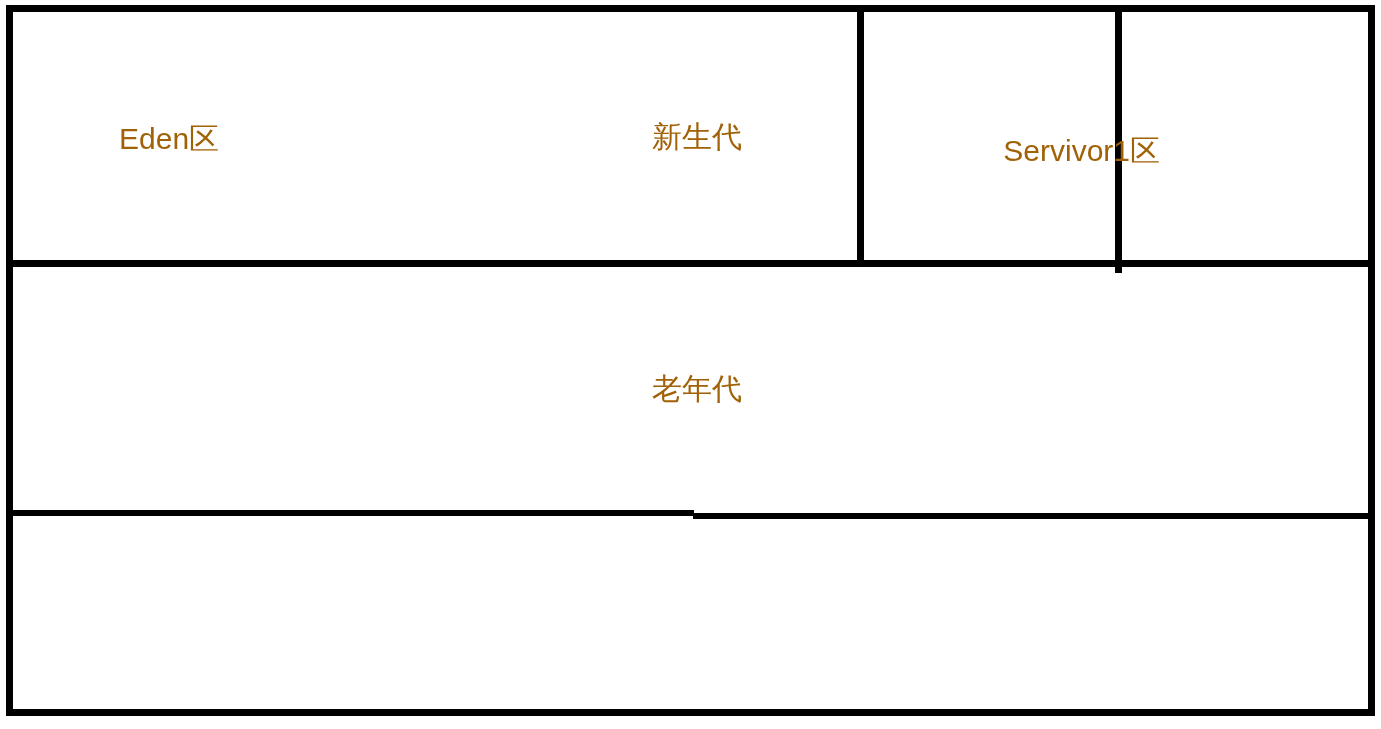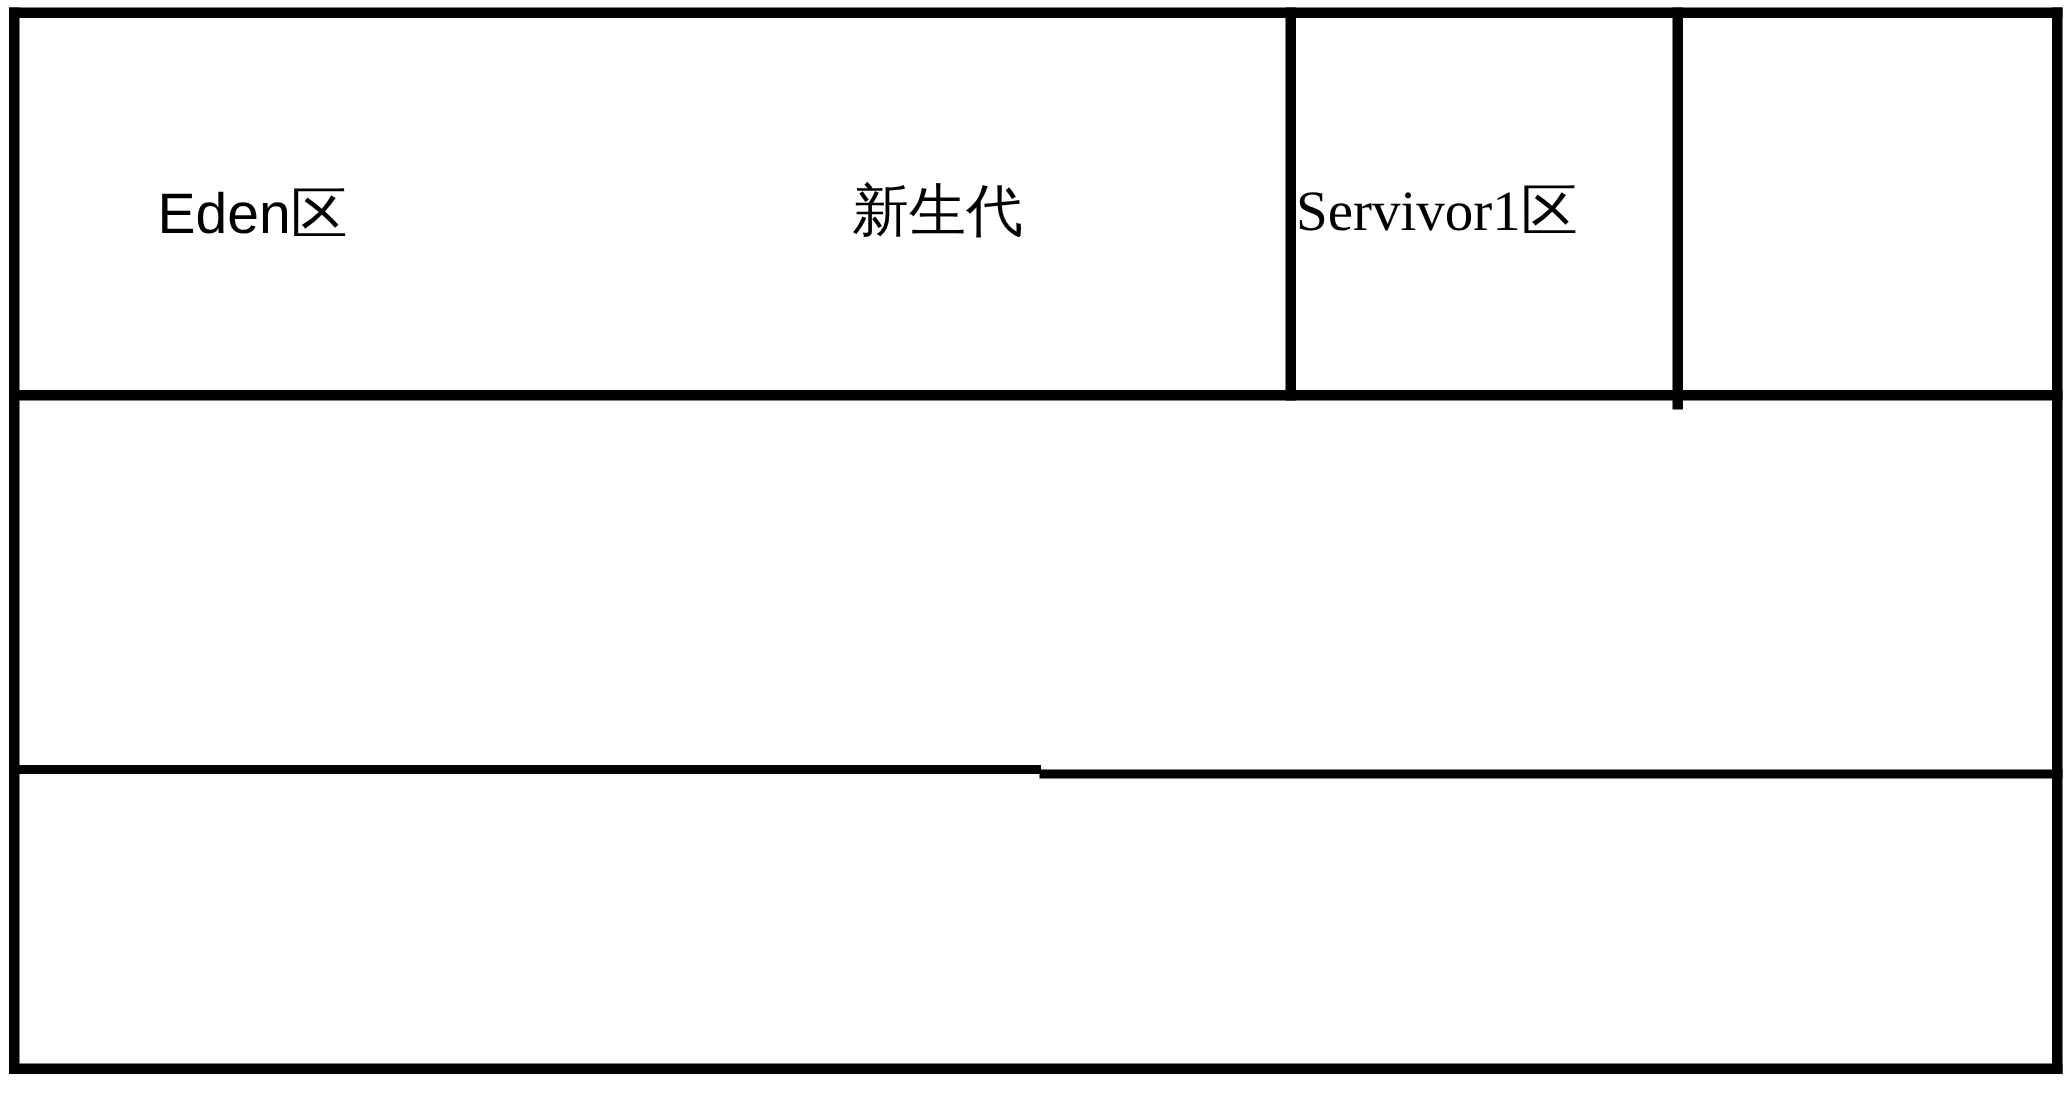--- a/index.html
+++ b/index.html
@@ -22,29 +22,30 @@
 
   
   .line {
     position: absolute;
     background: #000000;
   }
 
   
   .label {
     position: absolute;
-    color: #000000;
-    font-size: 38px;
+    color: #a16207;
+    font-size: 30px;
     line-height: 1;
     white-space: nowrap;
     font-weight: 400;
     letter-spacing: 0px;
+    margin-left: 14px;
   }
   .label-center {
-    text-align: left;
+    text-align: right;
   }
 
   
   .region {
     position: absolute;
     background: transparent;
   }
 </style>
 </head>
 <body>
@@ -67,18 +68,19 @@
   <div class="region" style="left:13px; top:12px; width:844px; height:248px;"></div>
   <div class="region" style="left:864px; top:12px; width:251px; height:248px;"></div>
   <div class="region" style="left:1122px; top:12px; width:246px; height:248px;"></div>
   <div class="region" style="left:13px; top:267px; width:1355px; height:243px;"></div>
   <div class="region" style="left:13px; top:519px; width:1355px; height:190px;"></div>
 
   <div class="label" style="left:105px; top:124px;">Eden区</div>
 
   <div class="label label-center" style="left:568px; top:122px; width:160px;">新生代</div>
 
-  <div class="label label-center" style="left:864px; top:122px; width:282px;font-family:Liberation Serif, serif;">Servivor1区</div>
+  <div class="label label-center" style="left:864px; top:136px; width:282px;">Servivor1区</div>
 
 
+  <div class="label label-center" style="left:568px; top:374px; width:160px;">老年代</div>
 
 
 </div>
 
 </body></html>

